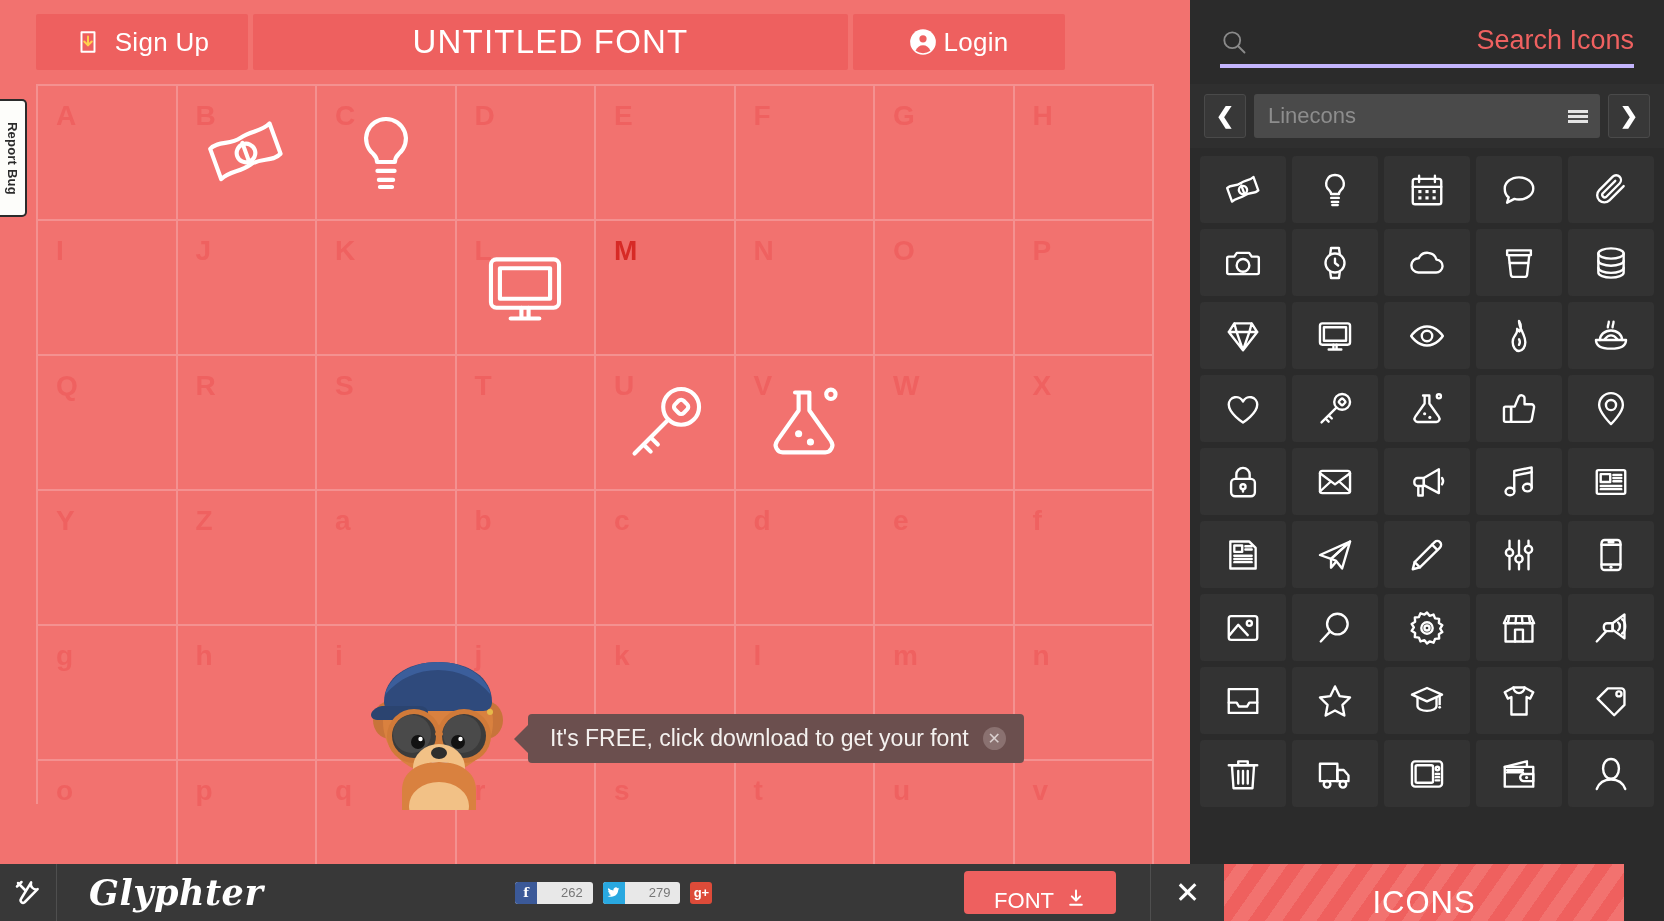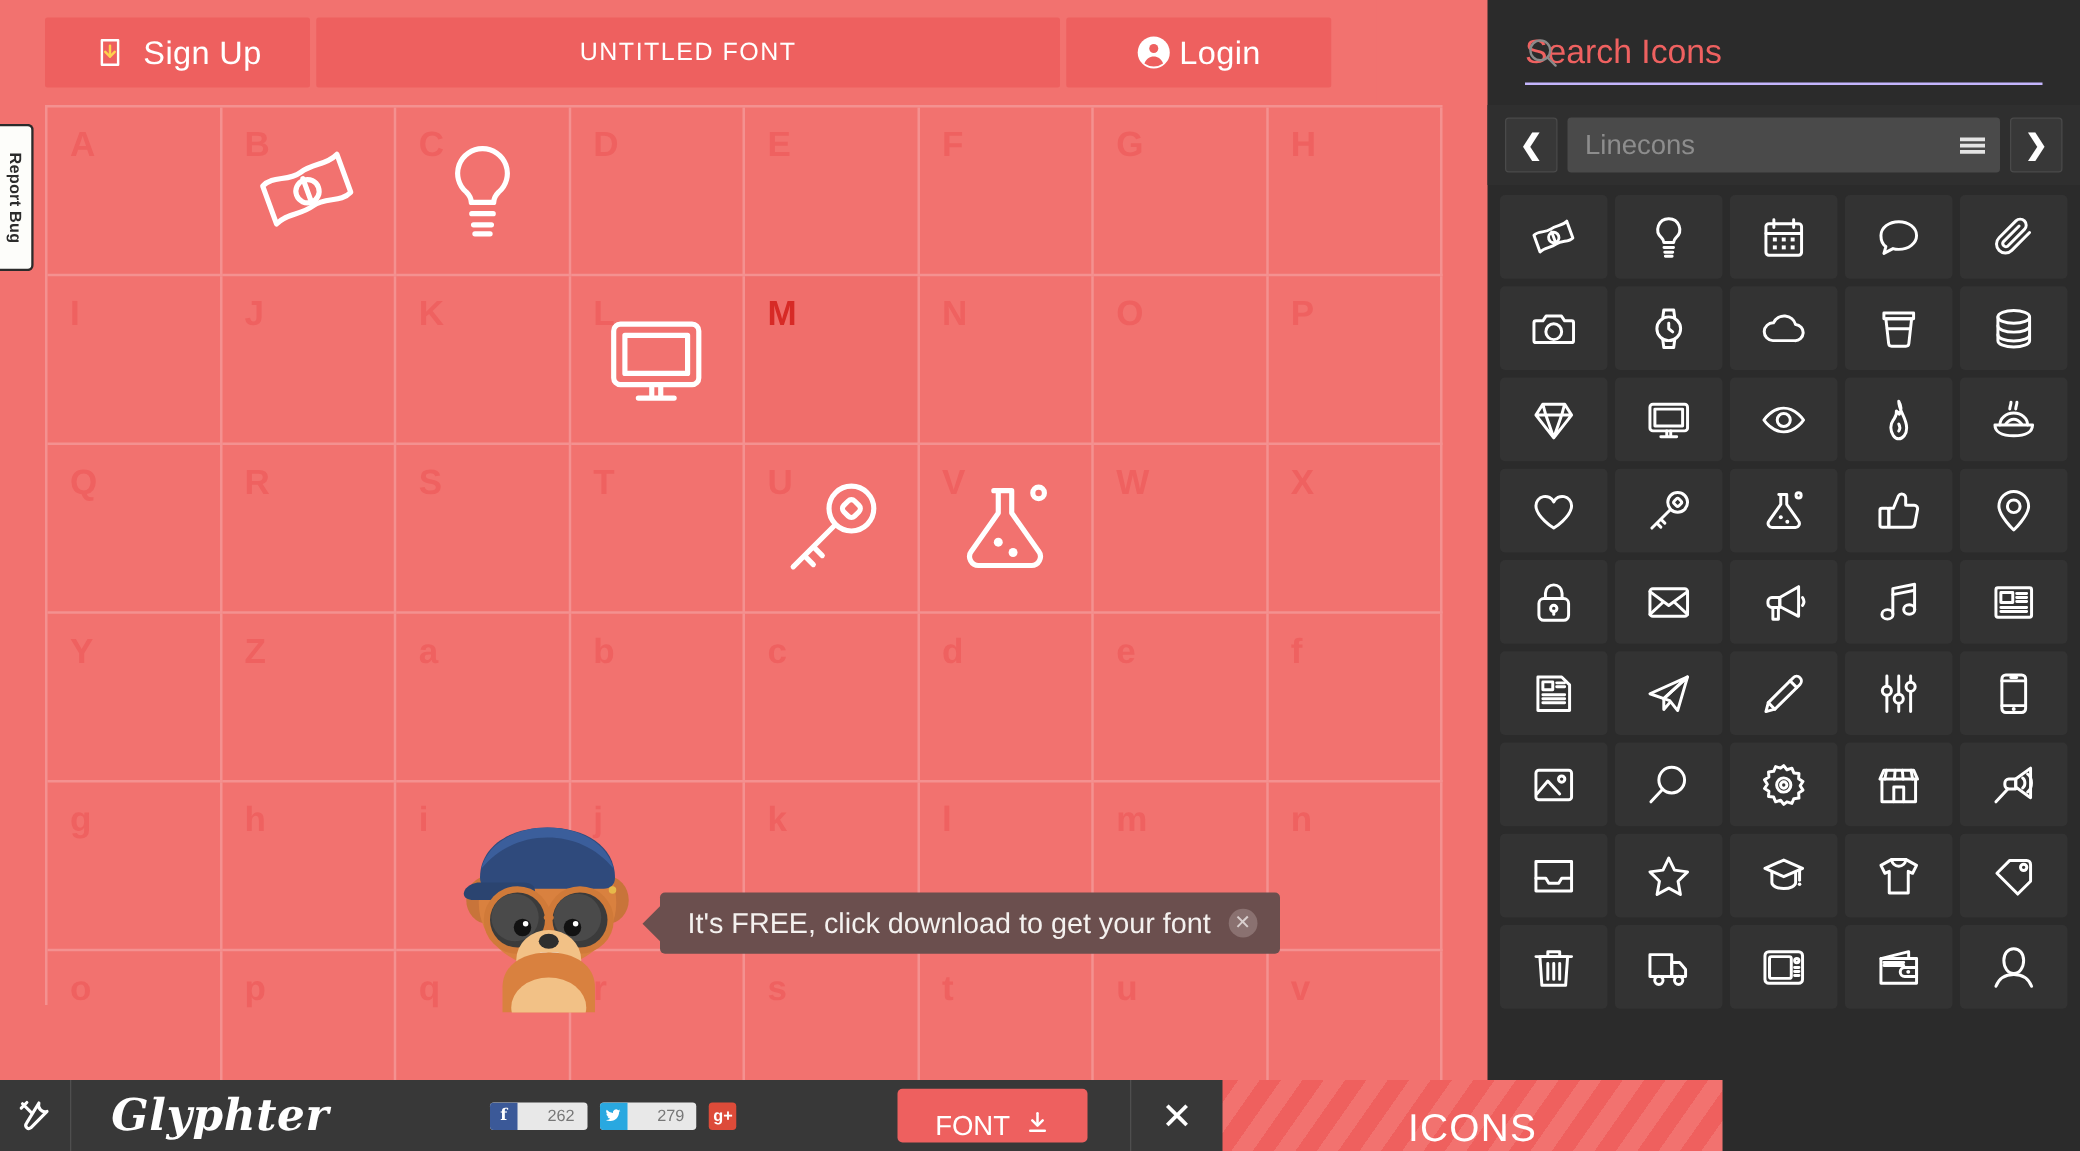--- a/index.html
+++ b/index.html
@@ -30,21 +30,21 @@
     background: #ee605f;
     display: flex; align-items: center; justify-content: center;
     color: #fff;
     cursor: pointer;
     border-radius: 2px;
   }
   #signup-btn { width: 212px; margin-left: 36px; gap: 14px; }
   #title-btn  { flex: 1; margin-left: 5px; margin-right: 5px; }
   #login-btn  { width: 212px; margin-right: 36px; gap: 6px; }
   .topbtn-label { font-size: 26px; letter-spacing: .3px; }
-  #font-title { font-size: 20px; letter-spacing: 1.2px; }
+  #font-title { font-size: 33px; letter-spacing: 1.2px; }
 
   .icon-svg { display: block; }
 
   
   #report-bug {
     position: absolute; left: 0; top: 99px;
     width: 27px; height: 118px;
     background: #fdfdfa;
     border: 2px solid #2b2b2b; border-left: none;
     border-radius: 0 5px 5px 0;
@@ -131,24 +131,24 @@
     position: relative;
     height: 84px;
     display: flex; align-items: center;
     padding: 0 30px;
   }
   #search-icon-wrap { position: absolute; left: 30px; top: 28px; }
   #search-input {
     width: 100%; height: 52px;
     background: transparent;
     border: none;
-    border-bottom: 2px solid #c4b5fd;
+    border-bottom: 4px solid #c4b5fd;
     color: #ef6160;
     font-size: 27px;
-    text-align: left;
+    text-align: right;
     font-family: "Liberation Sans", sans-serif;
     outline: none;
   }
   #search-input::placeholder { color: #ef6160; opacity: 1; }
 
   #fontset-row {
     height: 64px;
     display: flex; align-items: center;
     padding: 0 14px; gap: 8px;
     background: #2f2f2f;
@@ -189,21 +189,21 @@
     background: #333333;
     border-radius: 4px;
     display: flex; align-items: center; justify-content: center;
     cursor: pointer;
   }
   .icon-cell svg { width: 38px; height: 38px; display:block; }
 
   
   #bottombar {
     position: absolute; left: 0; bottom: 0;
-    width: 1378px; height: 57px;
+    width: 1624px; height: 57px;
     background: #383838;
     display: flex; align-items: stretch;
   }
   #tools-btn {
     width: 57px; display: flex; align-items: center; justify-content: center;
     border-right: 1px solid #4f4f4f; cursor: pointer;
   }
   #logo-wrap { display: flex; align-items: center; padding-left: 32px; }
   #logo-text {
     color: #fff; font-size: 35px;

